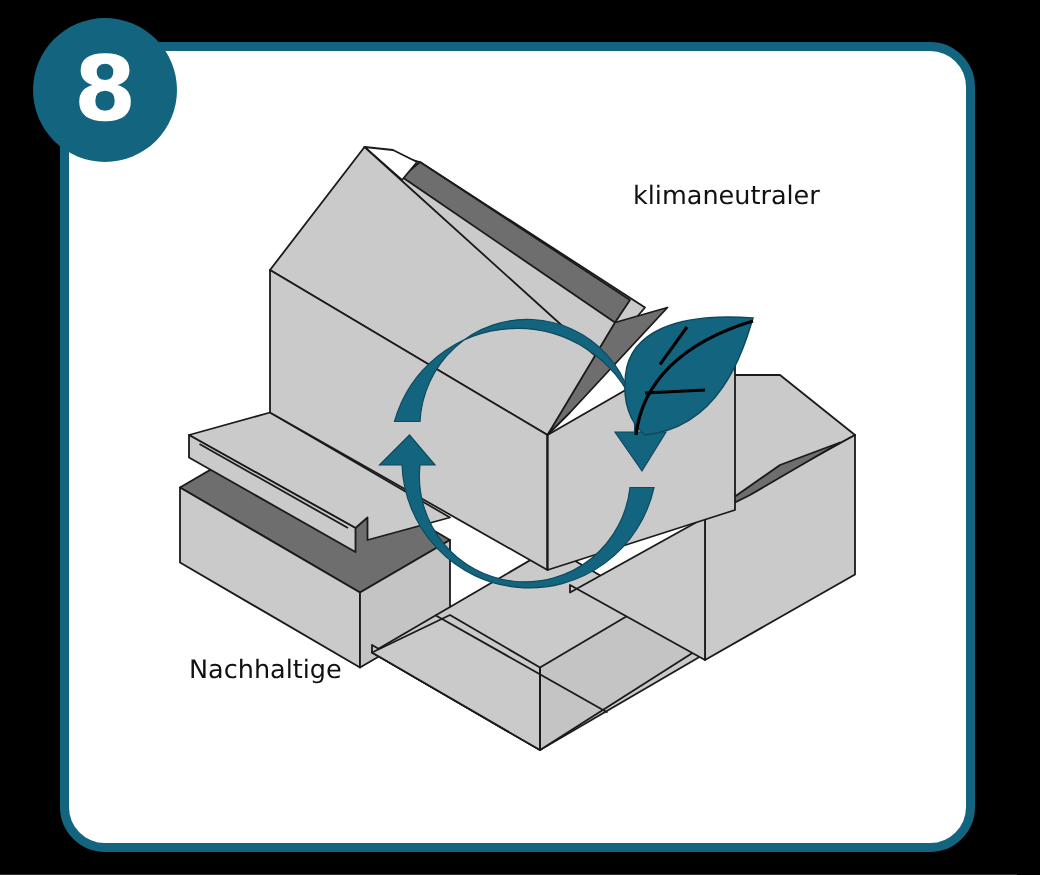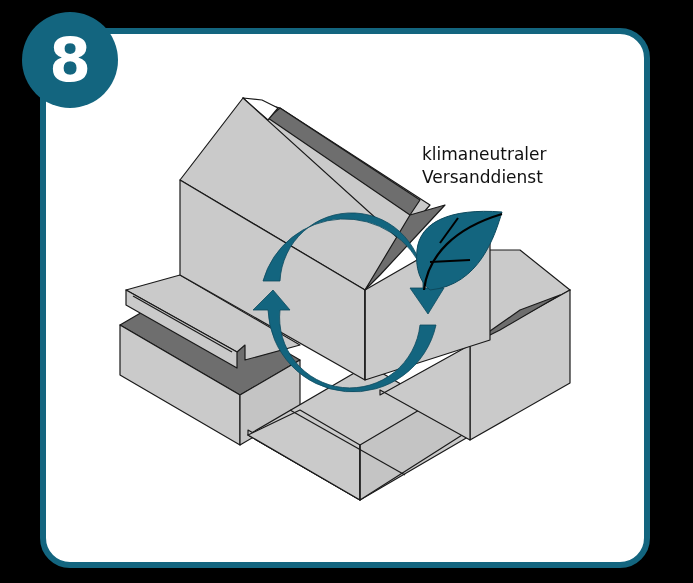--- a/index.html
+++ b/index.html
@@ -53,21 +53,20 @@
       z-index: 2;
     }
     .label {
       position: absolute;
       color: #111111;
       font-family: "DejaVu Sans", sans-serif;
       font-size: 17px;
       line-height: 23px;
       z-index: 4;
       white-space: nowrap;
-      margin-top: 23px;
     }
     .label-top {
       left: 422px;
       top: 120px;
     }
     .label-bottom {
       left: 126px;
       top: 436px;
     }
   </style>
@@ -141,19 +140,19 @@
     <g>
       <path d="M 417,250 C 420,222 450,208 502,212 C 495,235 480,285 430,290 C 420,282 415,268 417,250 Z" fill="#13657f" stroke="#0e4a5e" stroke-width="1"></path>
       <path d="M 424,290 C 428,255 455,228 502,214" fill="none" stroke="#000" stroke-width="2.2"></path>
       <path d="M 440,243 L 458,218" fill="none" stroke="#000" stroke-width="2"></path>
       <path d="M 430,262 L 470,260" fill="none" stroke="#000" stroke-width="2"></path>
     </g>
   </svg>
 
   <div class="label label-top">
     <div>klimaneutraler</div>
-    <div>Versanddienst</div>
   </div>
 
   <div class="label label-bottom">
+    <div>Nachhaltige</div>
   </div>
 
 </div>
 
 </body></html>

